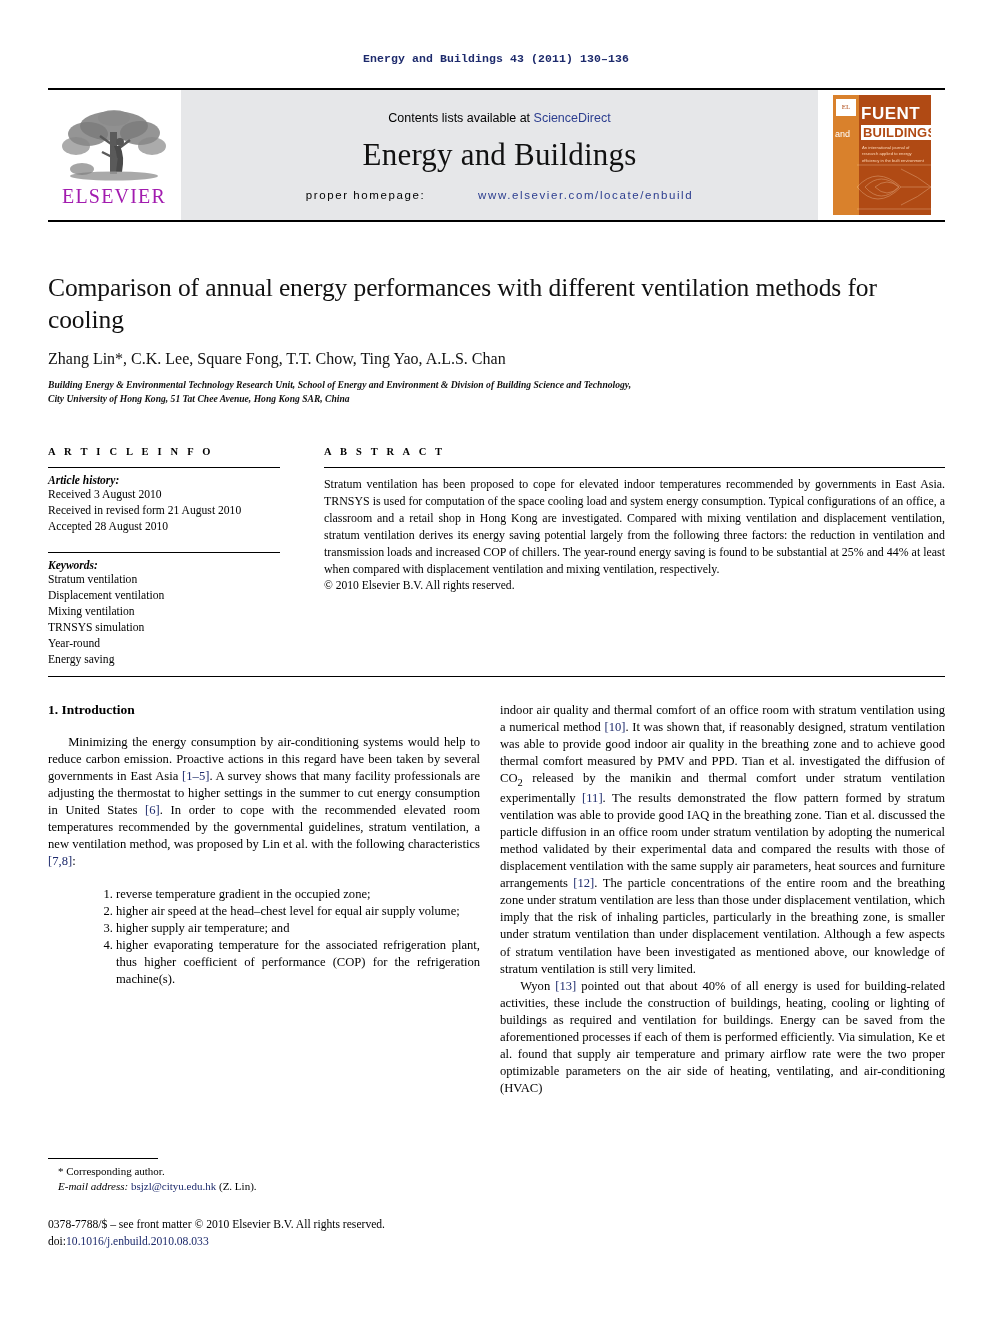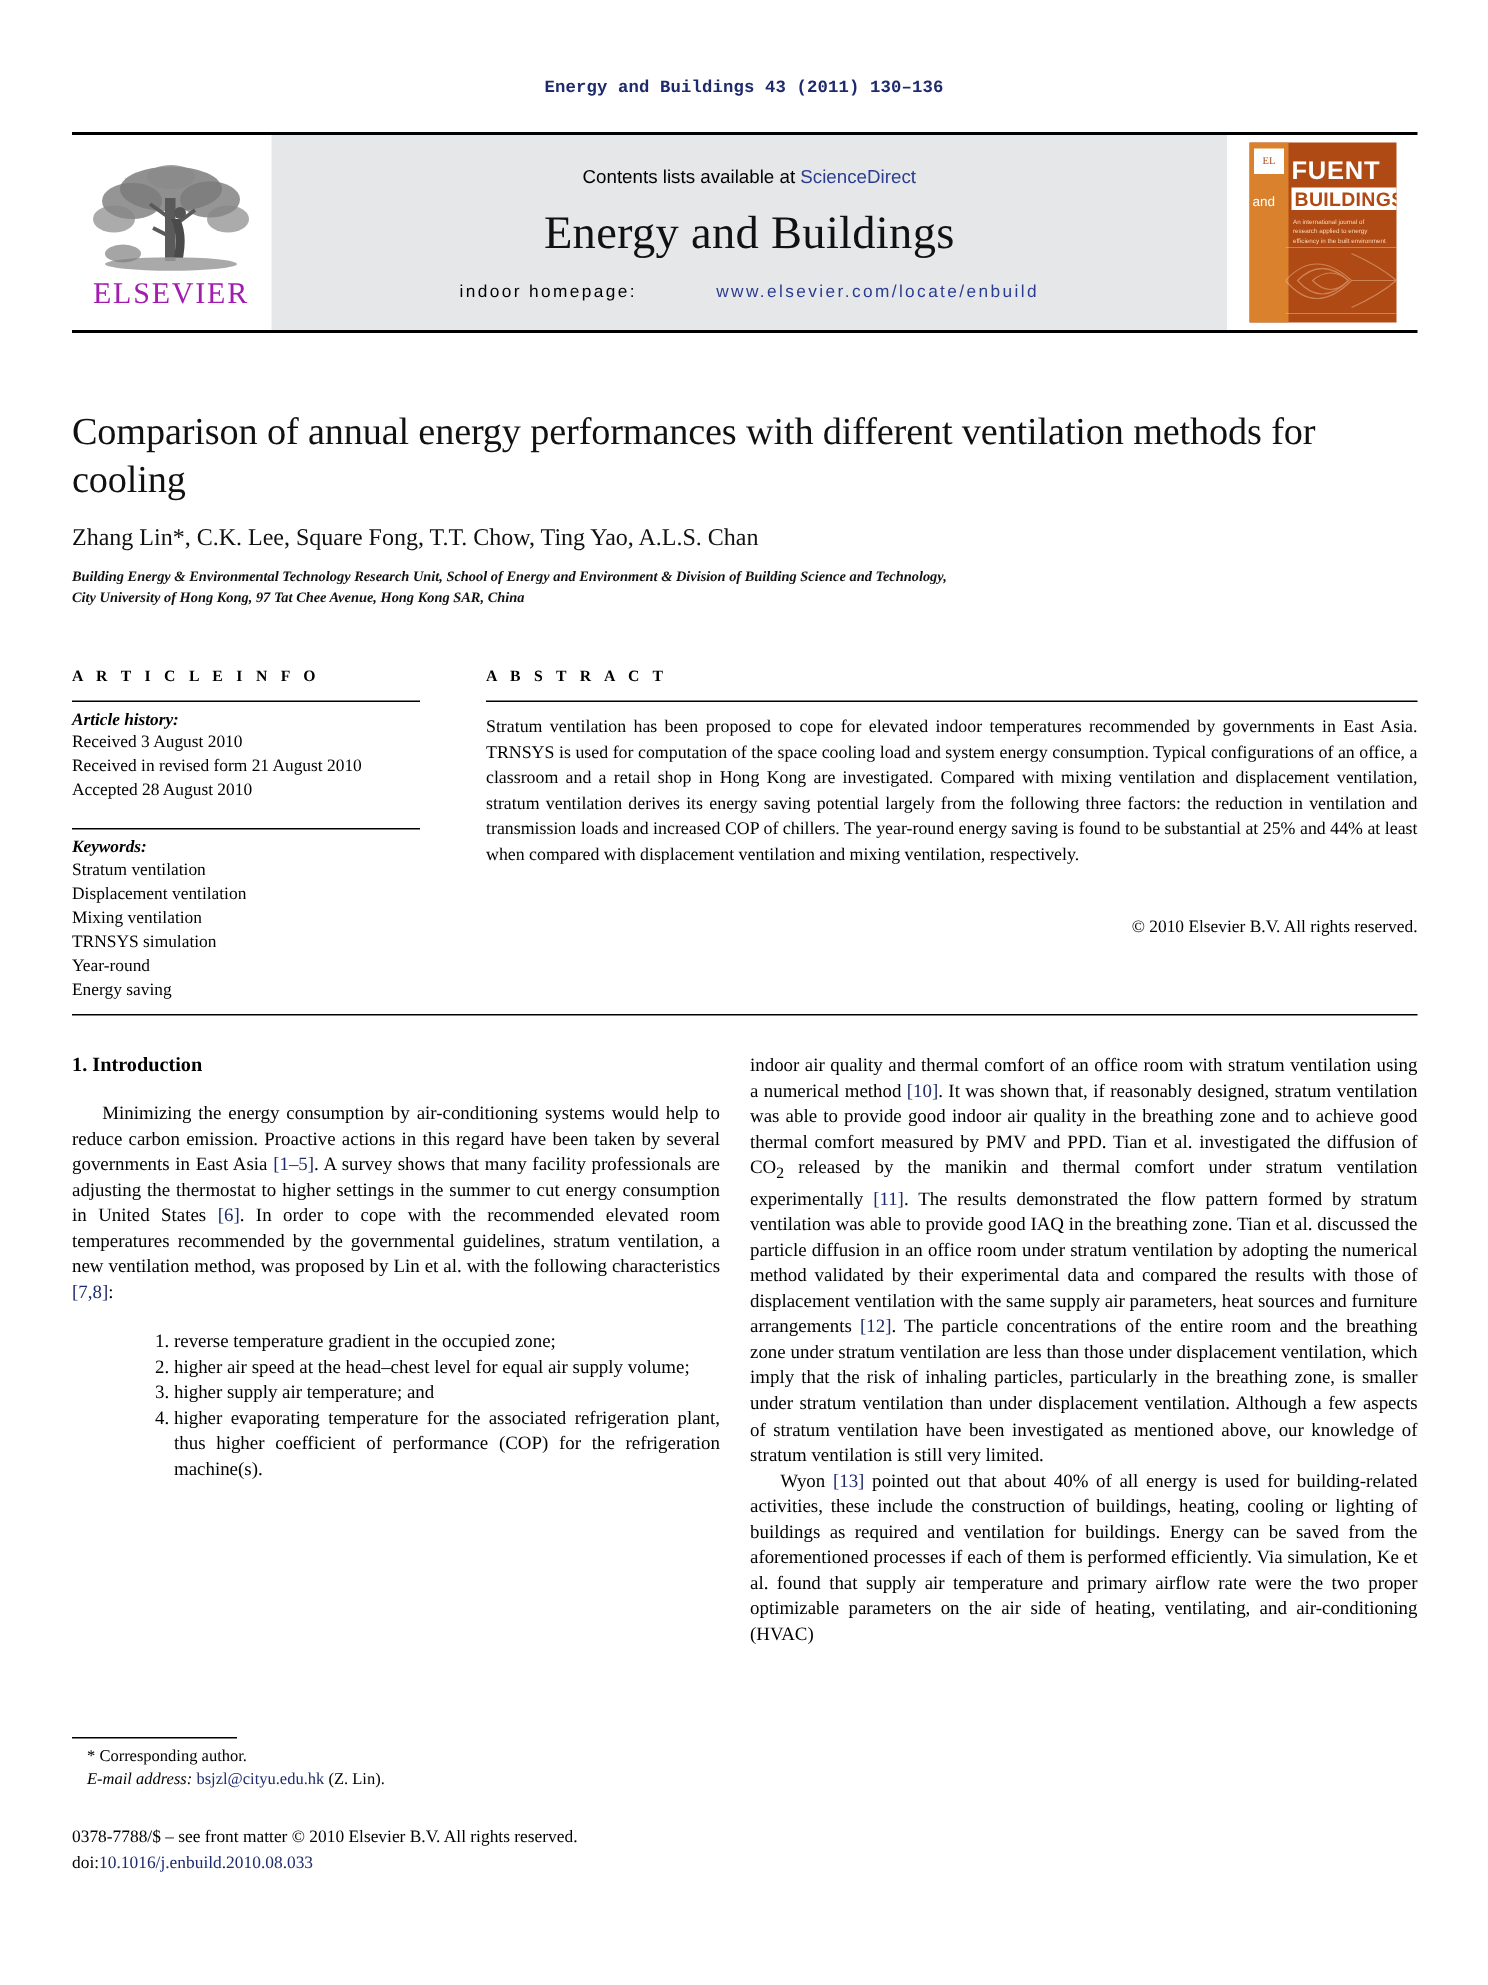--- a/index.html
+++ b/index.html
@@ -196,22 +196,22 @@
   .info-line { font-size:11.6px; line-height:1.38; }
   .info-gap { height: 13px; }
   .kw-rule { border-top:1.2px solid #000; margin-top:4px; }
   .abstract-text {
     padding-top:8px;
     font-size:11.9px;
     line-height:1.42;
     text-align: justify;
   }
   .copyright {
-    margin-top:34px;
-    text-align:right;
+    margin-top:2px;
+    text-align:left;
     font-size:11.6px;
   }
 
   
   .sep-line {
     position:absolute; left:48px; top:676px; width:897px;
     border-top:1px solid #000;
   }
   .col-left  { position:absolute; left:48px; top:702px; width:432px; }
   .col-right { position:absolute; left:500px; top:702px; width:445px; }
@@ -282,21 +282,21 @@
       </svg>
       <div class="elsevier-word">ELSEVIER</div>
     </div>
 
     <div class="masthead-center">
       <div class="contents-line">
         <span>Contents lists available at </span><span class="sd">ScienceDirect</span>
       </div>
       <div class="journal-title">Energy and Buildings</div>
       <div class="homepage-line">
-        <span>indoor homepage: </span><span class="url">www.elsevier.com/locate/enbuild</span>
+        <span>proper homepage: </span><span class="url">www.elsevier.com/locate/enbuild</span>
       </div>
     </div>
 
     <div class="cover-thumb">
       <div class="cover-inner">
         <div class="cover-left"></div>
         <div class="cover-pub">EL</div>
         <div class="cover-and">and</div>
         <div class="cover-energy">FUENT</div>
         <div class="cover-buildings">BUILDINGS</div>
@@ -312,21 +312,21 @@
         </svg>
       </div>
     </div>
   </div>
 
   <div class="title-area">
     <h1 class="paper-title">Comparison of annual energy performances with different ventilation methods for cooling</h1>
     <div class="authors">Zhang Lin*, C.K. Lee, Square Fong, T.T. Chow, Ting Yao, A.L.S. Chan</div>
     <div class="affiliation">
       <div>Building Energy &amp; Environmental Technology Research Unit, School of Energy and Environment &amp; Division of Building Science and Technology,</div>
-      <div>City University of Hong Kong, 97 Tat Chee Avenue, Hong Kong SAR, China</div>
+      <div>City University of Hong Kong, 51 Tat Chee Avenue, Hong Kong SAR, China</div>
     </div>
   </div>
 
   <div class="info-col">
     <div class="sec-head">A R T I C L E    I N F O</div>
     <div class="rule"></div>
     <div class="info-block">
       <div class="info-sub">Article history:</div>
       <div class="info-line">Received 3 August 2010</div>
       <div class="info-line">Received in revised form 21 August 2010</div>

